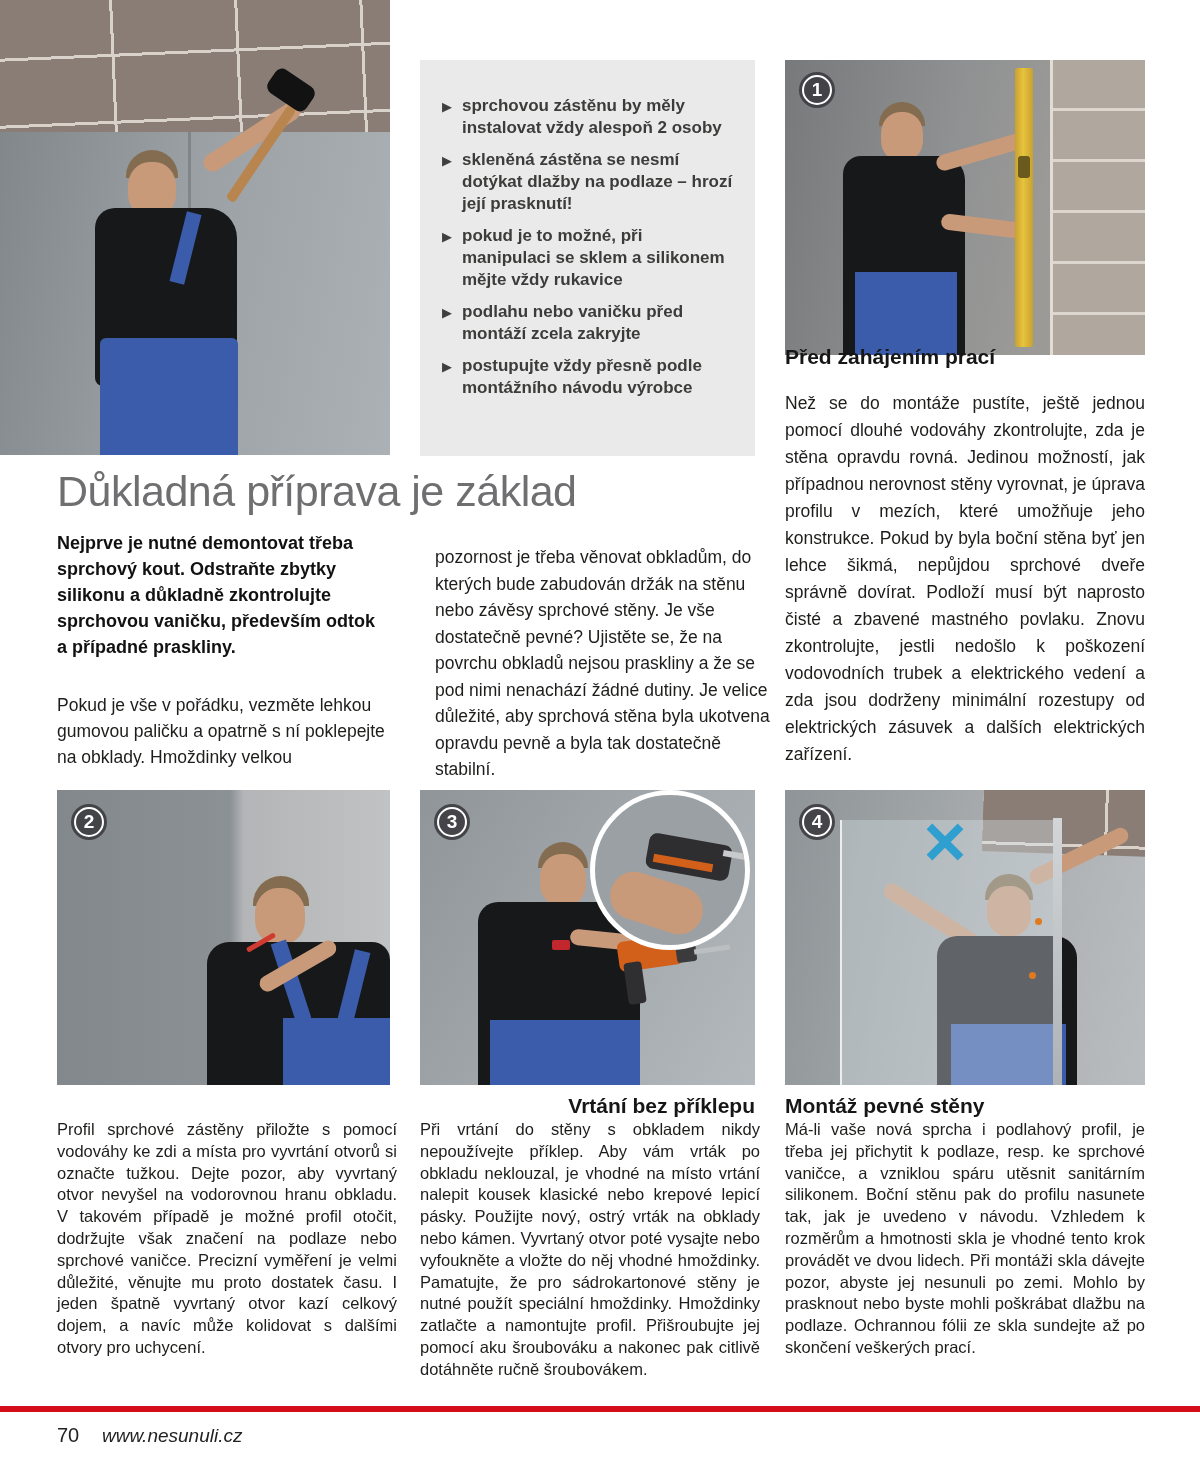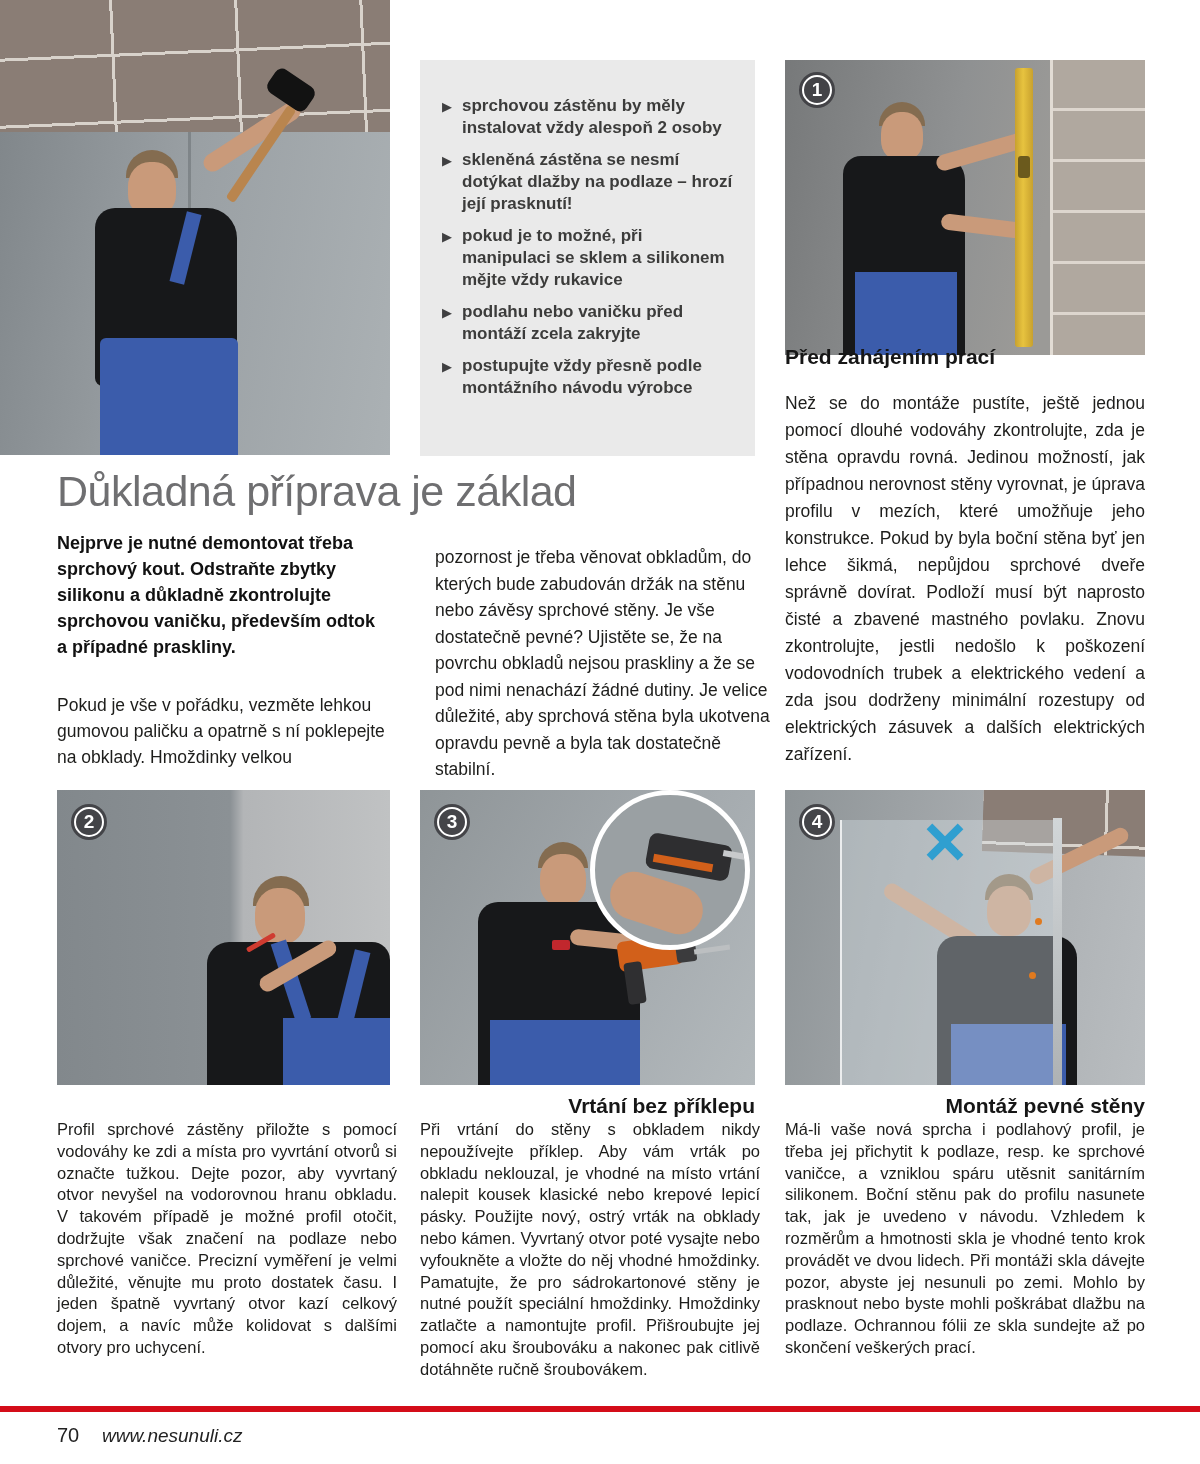--- a/index.html
+++ b/index.html
@@ -157,20 +157,20 @@
     <div class="abs" style="left:268px;top:28px;width:9px;height:267px;background:linear-gradient(to bottom,#d2d6d8,#aeb2b4);"></div>
     <div class="abs" style="left:250px;top:128px;width:7px;height:7px;border-radius:50%;background:#e07a1f;"></div>
     <div class="abs" style="left:244px;top:182px;width:7px;height:7px;border-radius:50%;background:#e07a1f;"></div>
   </figure>
 
   <p class="body-sm" style="left:57px;top:1119px;width:340px;">Profil sprchové zástěny přiložte s pomocí vodováhy ke zdi a místa pro vyvrtání otvorů si označte tužkou. Dejte pozor, aby vyvrtaný otvor nevyšel na vodorovnou hranu obkladu. V takovém případě je možné profil otočit, dodržujte však značení na podlaze nebo sprchové vaničce. Precizní vyměření je velmi důležité, věnujte mu proto dostatek času. I jeden špatně vyvrtaný otvor kazí celkový dojem, a navíc může kolidovat s dalšími otvory pro uchycení.</p>
 
   <h3 class="sec-h" style="left:420px;top:1093px;width:335px;text-align:right;">Vrtání bez příklepu</h3>
   <p class="body-sm" style="left:420px;top:1119px;width:340px;">Při vrtání do stěny s obkladem nikdy nepoužívejte příklep. Aby vám vrták po obkladu neklouzal, je vhodné na místo vrtání nalepit kousek klasické nebo krepové lepicí pásky. Použijte nový, ostrý vrták na obklady nebo kámen. Vyvrtaný otvor poté vysajte nebo vyfoukněte a vložte do něj vhodné hmoždinky. Pamatujte, že pro sádrokartonové stěny je nutné použít speciální hmoždinky. Hmoždinky zatlačte a namontujte profil. Přišroubujte jej pomocí aku šroubováku a nakonec pak citlivě dotáhněte ručně šroubovákem.</p>
 
-  <h3 class="sec-h" style="left:785px;top:1093px;width:360px;text-align:right;">Montáž pevné stěny</h3>
+  <h3 class="sec-h" style="left:785px;top:1093px;width:360px;">Montáž pevné stěny</h3>
   <p class="body-sm" style="left:785px;top:1119px;width:360px;">Má-li vaše nová sprcha i podlahový profil, je třeba jej přichytit k podlaze, resp. ke sprchové vaničce, a vzniklou spáru utěsnit sanitárním silikonem. Boční stěnu pak do profilu nasunete tak, jak je uvedeno v návodu. Vzhledem k rozměrům a hmotnosti skla je vhodné tento krok provádět ve dvou lidech. Při montáži skla dávejte pozor, abyste jej nesunuli po zemi. Mohlo by prasknout nebo byste mohli poškrábat dlažbu na podlaze. Ochrannou fólii ze skla sundejte až po skončení veškerých prací.</p>
 
   <div class="redline"></div>
   <span class="pageno">70</span>
   <span class="site">www.nesunuli.cz</span>
 
 </div>
 
 </body></html>

